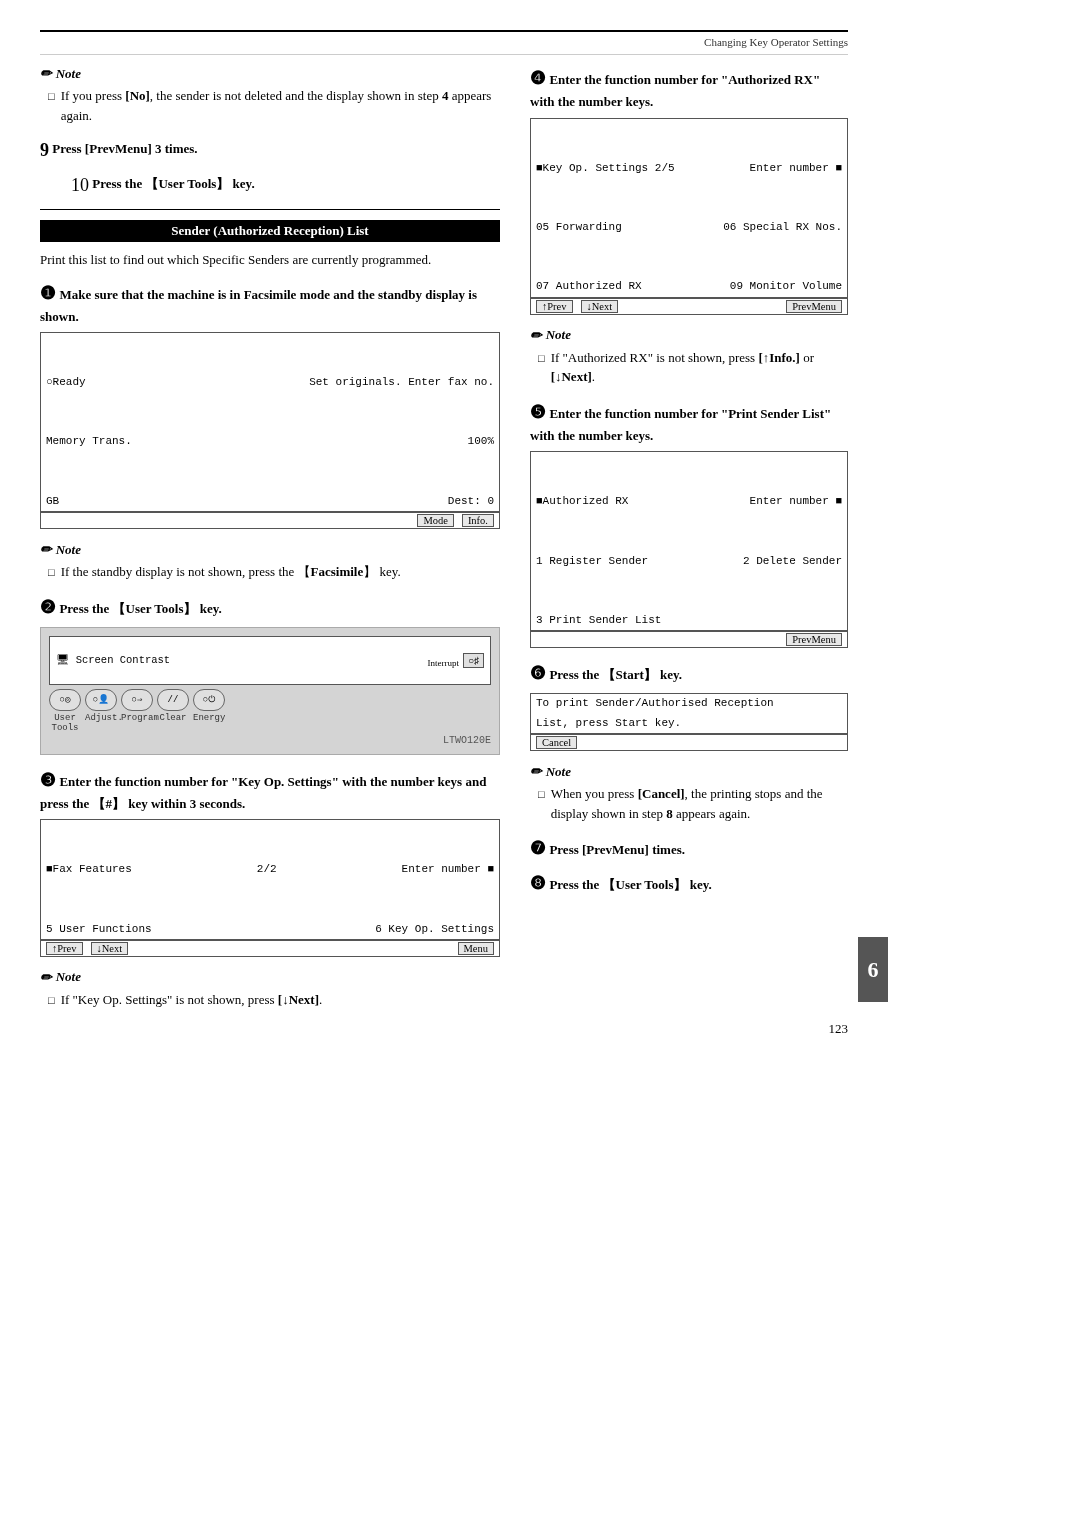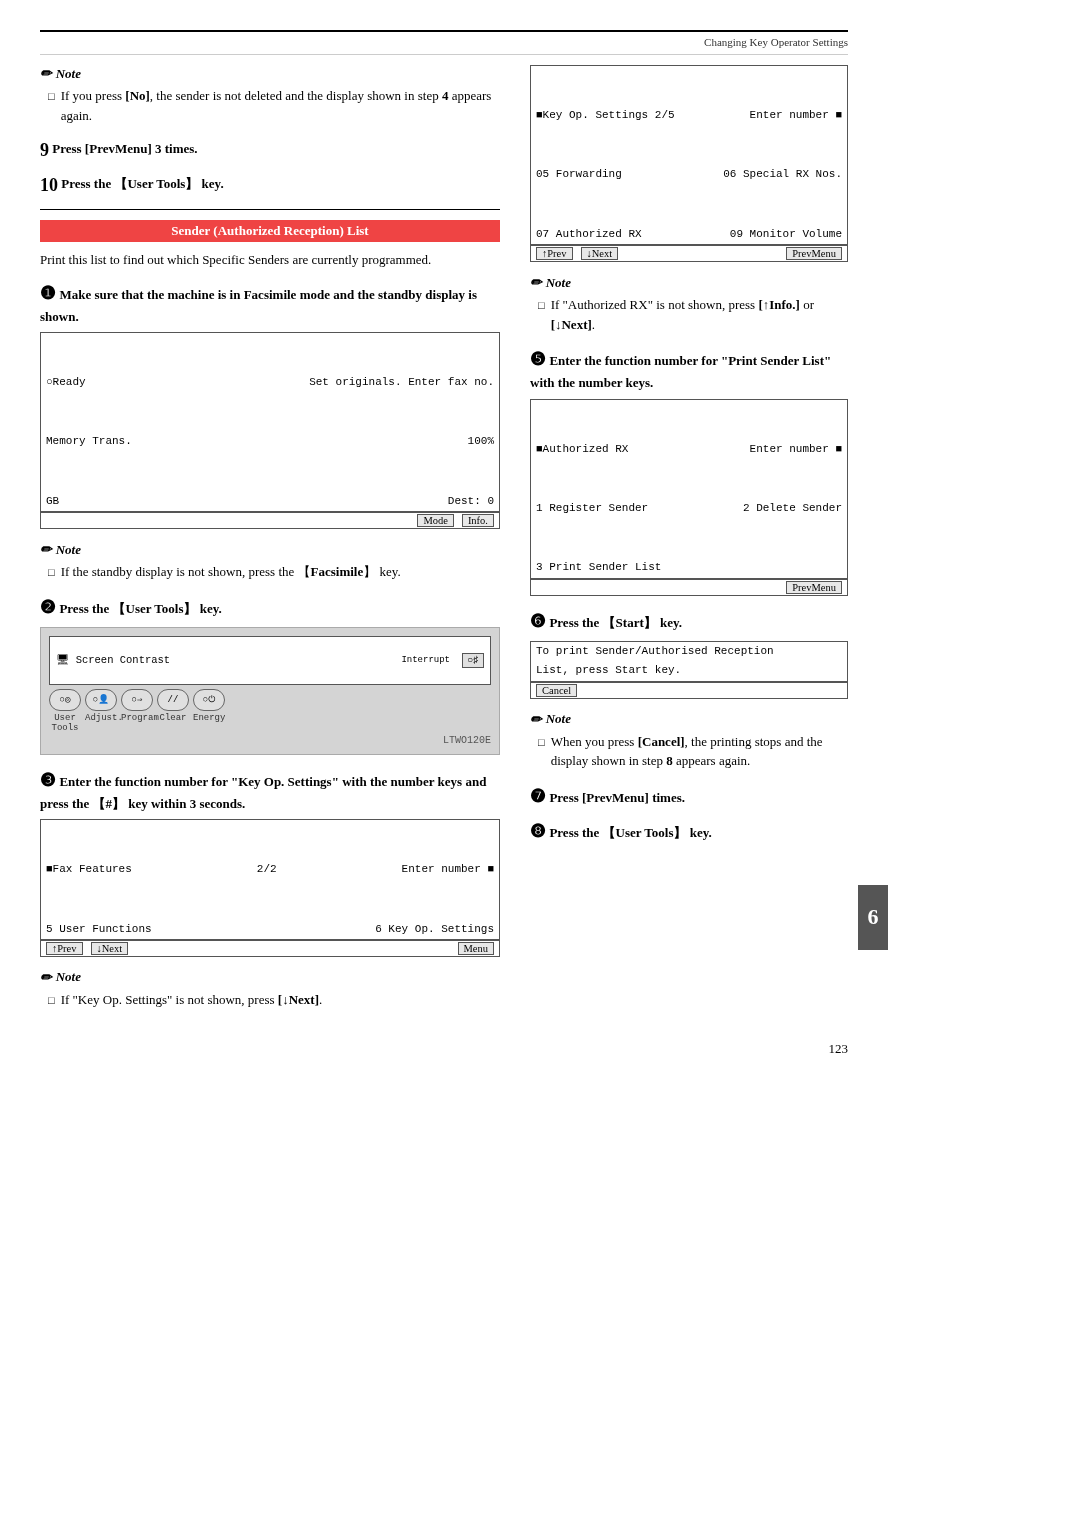--- a/index.html
+++ b/index.html
@@ -78,21 +78,21 @@
       font-size: 13px;
       line-height: 1.5;
       margin-bottom: 6px;
     }
     .step-number {
       font-weight: bold;
       font-size: 18px;
       vertical-align: middle;
     }
     .section-title-bar {
-      background: #ef4444;
+      background: #000000;
       color: #fff;
       font-weight: bold;
       font-size: 13px;
       text-align: center;
       padding: 3px 8px;
       margin-bottom: 8px;
     }
     .divider-line {
       border: none;
       border-top: 1.5px solid #000;
@@ -132,21 +132,20 @@
       border: 1px solid #555;
       padding: 0px 5px;
       font-size: 10.5px;
       background: #e8e8e8;
       display: inline-block;
       font-family: 'Times New Roman', serif;
     }
     .page-number {
       text-align: right;
       font-size: 13px;
-      margin-top: 20px;
     }
   </style>
 </head>
 <body>
 
 <div class="page">
 
   <div class="header-line"></div>
   <div class="header-bar">
     <span>Changing Key Operator Settings</span>
@@ -166,21 +165,21 @@
           <span>If you press <strong>[No]</strong>, the sender is not deleted and the display shown in step <strong>4</strong> appears again.</span>
         </div>
       </div>
 
       <div class="step-line">
         <span class="step-number">9</span>
         <span> Press [PrevMenu] 3 times.</span>
       </div>
 
       <div class="step-line">
-        <span style="font-size:18px; font-weight:bold; vertical-align:middle;">10</span>
+        <span style="font-size:18px; font-weight:normal; vertical-align:middle;margin-left:31px;">10</span>
         <span> Press the 【User Tools】 key.</span>
       </div>
 
       <hr class="divider-line">
 
       <div class="section-title-bar">Sender (Authorized Reception) List</div>
 
       <p style="font-size:13px; line-height:1.5; margin-bottom:10px;">Print this list to find out which Specific Senders are currently programmed.</p>
 
       <div class="step-block">
@@ -222,21 +221,21 @@
 
       <div class="step-block">
         <div class="step-heading">
           <span style="font-size:18px;">❷</span>
           <span> Press the 【User Tools】 key.</span>
         </div>
 
         <div style="border:1px solid #aaa; background:#d4d4d4; padding:8px; margin-bottom:8px; font-family:'Courier New',monospace; font-size:10.5px;">
           <div style="background:#fff; border:1px solid #555; padding:16px 6px; display:flex; justify-content:space-between; margin-bottom:4px;">
             <span>🖥 Screen Contrast</span>
-            <span style="display:flex; align-items:center; gap:12px;">
+            <span style="display:flex; align-items:flex-end; gap:4px;font-family:Liberation Serif, serif;">
               <span style="font-size:9px;">Interrupt</span>
               <span style="border:1px solid #555; background:#e0e0e0; padding:1px 4px; font-size:10px;">○♯</span>
             </span>
           </div>
           <div style="display:flex; gap:4px; align-items:center; justify-content:flex-start;">
             <div style="border:1px solid #666; background:#e0e0e0; border-radius:20px; width:32px; height:22px; display:flex; align-items:center; justify-content:center; font-size:9px;">○◎</div>
             <div style="border:1px solid #666; background:#e0e0e0; border-radius:20px; width:32px; height:22px; display:flex; align-items:center; justify-content:center; font-size:9px;">○👤</div>
             <div style="border:1px solid #666; background:#e0e0e0; border-radius:20px; width:32px; height:22px; display:flex; align-items:center; justify-content:center; font-size:9px;">○⇒</div>
             <div style="border:1px solid #666; background:#e0e0e0; border-radius:20px; width:32px; height:22px; display:flex; align-items:center; justify-content:center; font-size:9px;">//</div>
             <div style="border:1px solid #666; background:#e0e0e0; border-radius:20px; width:32px; height:22px; display:flex; align-items:center; justify-content:center; font-size:9px;">○⏻</div>
@@ -285,20 +284,24 @@
           <span class="checkbox">□</span>
           <span>If "Key Op. Settings" is not shown, press <strong>[↓Next]</strong>.</span>
         </div>
       </div>
 
     </div>
 
     <div class="col-right">
 
       <div class="step-block">
+        <div class="step-heading">
+          <span style="font-size:18px;">❹</span>
+          <span> <strong>Enter the function number for "Authorized RX" with the number keys.</strong></span>
+        </div>
         <div class="display-screen">
           <div class="display-row">
             <span>■Key Op. Settings 2/5</span>
             <span>Enter number ■</span>
           </div>
           <div class="display-row">
             <span>05 Forwarding</span>
             <span>06 Special RX Nos.</span>
           </div>
           <div class="display-row" style="border-bottom:1px solid #555;">

